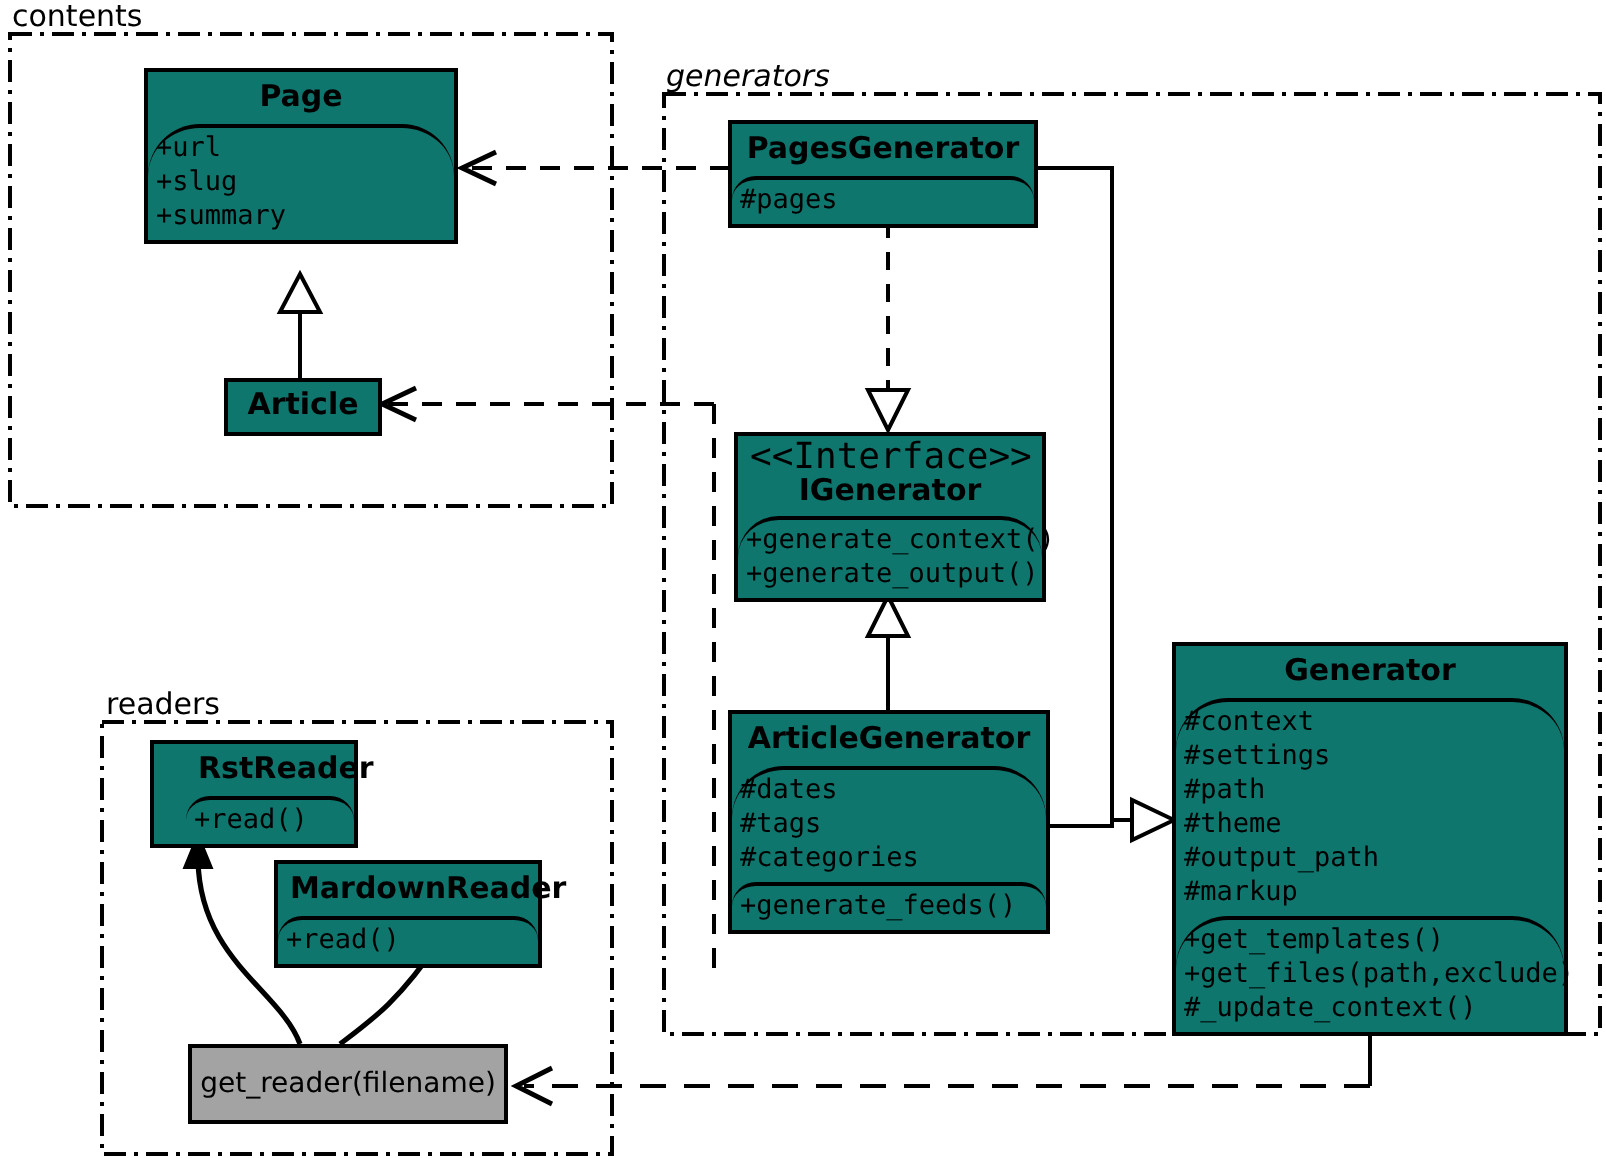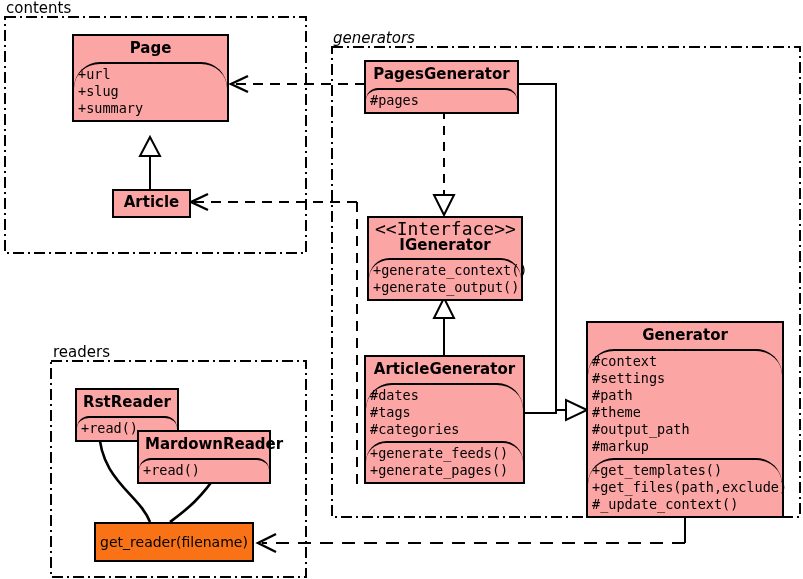--- a/index.html
+++ b/index.html
@@ -28,21 +28,21 @@
     font-family: "DejaVu Sans", sans-serif;
     font-size: 15px;
     color: #000;
     white-space: nowrap;
     line-height: 16px;
   }
   
   .uml-class {
     position: absolute;
     box-sizing: border-box;
-    background: #fca5a5;
+    background: #0f766e;
     border: 2px solid #000;
     display: flex;
     flex-direction: column;
   }
   .uml-name {
     text-align: center;
     font-weight: bold;
     font-size: 15px;
     font-family: "DejaVu Sans", sans-serif;
     color: #000;
@@ -67,21 +67,21 @@
   .uml-item {
     font-family: "DejaVu Sans Mono", monospace;
     font-size: 13.5px;
     line-height: 17px;
     color: #000;
     white-space: nowrap;
   }
   .plain-box {
     position: absolute;
     box-sizing: border-box;
-    background: #f97316;
+    background: #a3a3a3;
     border: 2px solid #000;
     display: flex;
     align-items: center;
     justify-content: center;
   }
   .plain-box span {
     font-family: "DejaVu Sans", sans-serif;
     font-size: 14px;
     color: #000;
     white-space: nowrap;
@@ -200,42 +200,41 @@
 
   <div class="uml-class" style="left:364px; top:355px; width:161px;">
     <div class="uml-name">ArticleGenerator</div>
     <div class="uml-compartment uml-sep">
       <div class="uml-item">#dates</div>
       <div class="uml-item">#tags</div>
       <div class="uml-item">#categories</div>
     </div>
     <div class="uml-compartment uml-sep">
       <div class="uml-item">+generate_feeds()</div>
-      <div class="uml-item">+generate_pages()</div>
     </div>
   </div>
 
   <div class="uml-class" style="left:586px; top:321px; width:198px;">
     <div class="uml-name">Generator</div>
     <div class="uml-compartment uml-sep">
       <div class="uml-item">#context</div>
       <div class="uml-item">#settings</div>
       <div class="uml-item">#path</div>
       <div class="uml-item">#theme</div>
       <div class="uml-item">#output_path</div>
       <div class="uml-item">#markup</div>
     </div>
     <div class="uml-compartment uml-sep">
       <div class="uml-item">+get_templates()</div>
       <div class="uml-item">+get_files(path,exclude)</div>
       <div class="uml-item">#_update_context()</div>
     </div>
   </div>
 
-  <div class="uml-class" style="left:75px; top:388px; width:104px;">
+  <div class="uml-class" style="left:75px; top:370px; width:104px;padding-left:16px;">
     <div class="uml-name">RstReader</div>
     <div class="uml-compartment uml-sep">
       <div class="uml-item">+read()</div>
     </div>
   </div>
 
   <div class="uml-class" style="left:137px; top:430px; width:134px;">
     <div class="uml-name">MardownReader</div>
     <div class="uml-compartment uml-sep">
       <div class="uml-item">+read()</div>

